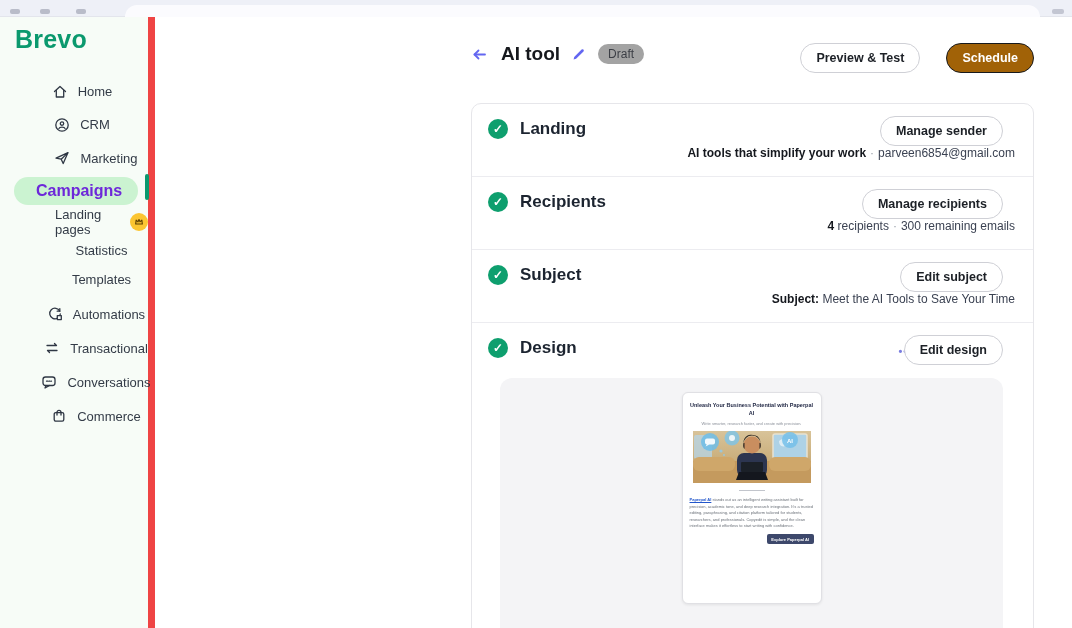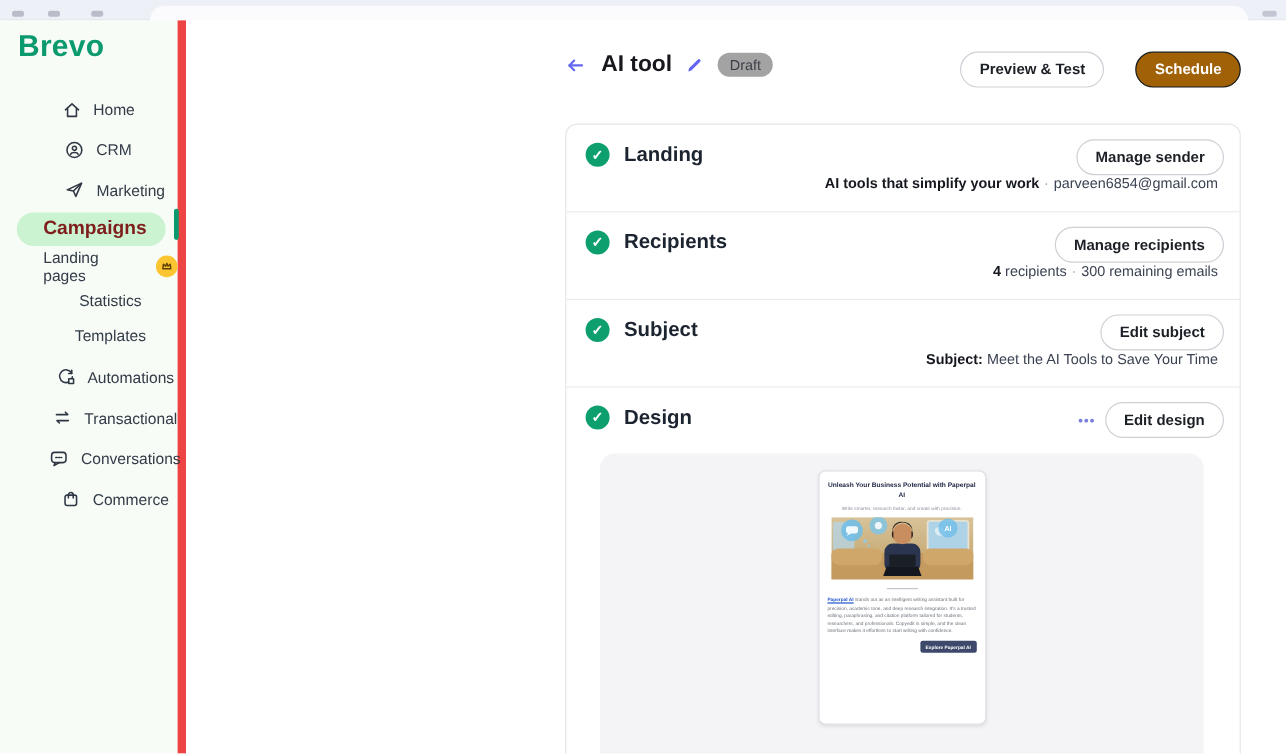--- a/index.html
+++ b/index.html
@@ -15,25 +15,25 @@
   
   .app { display:flex; height:611px; }
 
   
   .sidebar { position:relative; width:155px; background:#f7fcf7; border-right:7px solid #ef4444; flex:none; }
   .logo { margin:8px 0 0 15px; font-size:25px; font-weight:700; letter-spacing:.2px; color:#0b996e; }
   .nav { padding-top:21px; }
   .nav-item { display:flex; align-items:center; height:33px; padding-left:16px; cursor:pointer;justify-content:center; }
   .nav-item .ic { width:16px; height:16px; margin-right:10px; flex:none; display:flex; align-items:center; }
   .nav-item .lbl { font-size:13px; color:#333b47; }
-  .nav-sub { height:29px; padding-left:36px; }
+  .nav-sub { height:29px; padding-left:55px; }
   .nav-item.tall { height:34px;margin-left:28px; }
   .pill-active { position:relative; height:28px; margin:2px 10px 2px 14px; padding-left:22px;
     background:#cbf3d1; border-radius:14px; display:flex; align-items:center; }
-  .pill-active .lbl { font-weight:700; color:#7f1d1d; }
+  .pill-active .lbl { font-weight:700; color:#6d28d9; }
   .active-bar { position:absolute; right:-1px; top:157px; width:4px; height:26px; background:#0b996e; border-radius:2px; }
   .crown-badge { width:18px; height:18px; margin-left:12px; border-radius:50%; background:#fbc531;
     display:flex; align-items:center; justify-content:center; flex:none; }
 
   
   .main { position:relative; flex:1; background:#fff; }
   .content { position:absolute; left:316px; top:26px; width:563px; }
 
   .page-header { display:flex; justify-content:space-between; align-items:flex-start; height:30px; }
   .ph-left { display:flex; align-items:center; }
@@ -49,21 +49,21 @@
   .pill-btn.dark { background:#a16207; color:#fff; border-color:#17191c; }
 
   
   .card { margin-top:30px; border:1px solid #e6e6ea; border-radius:10px; background:#fff; }
   .section { position:relative; padding:15px 18px 16px 16px; }
   .section + .section { border-top:1px solid #ececf0; }
   .sec-row { display:flex; align-items:center; }
   .check { width:20px; height:20px; border-radius:50%; background:#0e9f6e; color:#fff;
     font-size:12px; font-weight:700; display:flex; align-items:center; justify-content:center; flex:none; }
   .sec-title { font-size:17px; font-weight:700; color:#1c2430; margin-left:12px; }
-  .sec-btn { position:absolute; right:13px; top:12px; }
+  .sec-btn { position:absolute; right:30px; top:12px; }
   .sec-sub { margin:7px 0 0 32px; font-size:12px; color:#3b4252;text-align:right; }
   .sec-sub b { color:#15181e; }
   .sec-sub .dot { color:#9aa0aa; margin:0 4px; }
   .menu-dots { position:absolute; right:120px; top:22px; color:#7a7de0; font-size:11px;
     font-weight:700; letter-spacing:1px; cursor:pointer; }
 
   
   .preview-area { margin:20px 12px 0 12px; height:380px; background:#f4f4f6; border-radius:12px;
     padding-top:14px; }
   .email-card { width:140px; height:212px; margin:0 auto; background:#fff; border:1px solid #e0e0e4;

